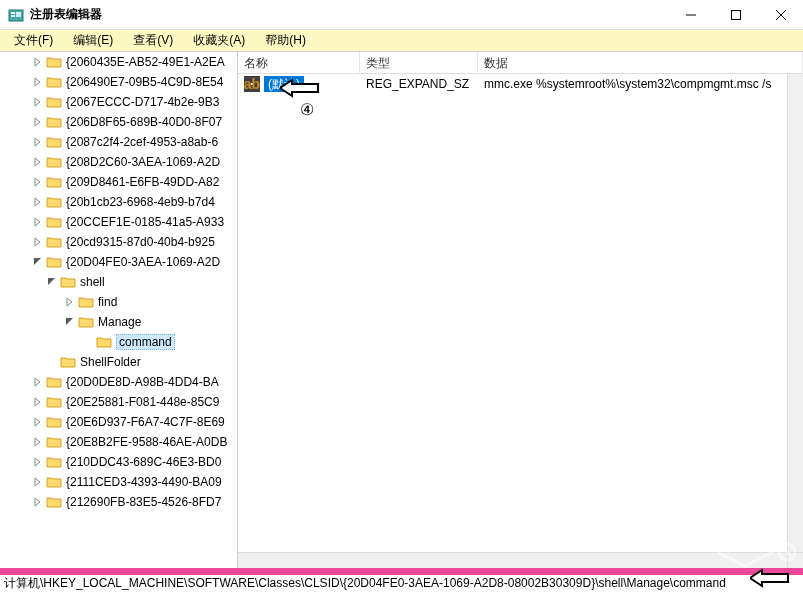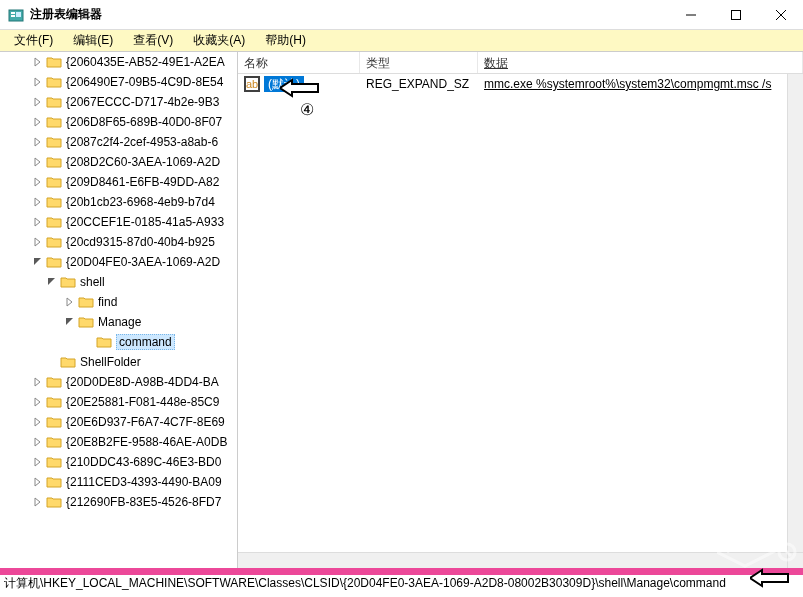--- a/index.html
+++ b/index.html
@@ -23,24 +23,24 @@
     .node-label { }
     .indent-1 { padding-left: 4px; }
     .indent-2 { padding-left: 18px; }
     .indent-3 { padding-left: 36px; }
     .indent-4 { padding-left: 54px; }
     .list-pane { flex: 1; background: #fff; position: relative; }
     .list-header { display: flex; height: 22px; border-bottom: 1px solid #ddd; background: #fff; }
     .list-header .col { padding: 3px 6px; border-right: 1px solid #e8e8e8; color: #333; }
     .col-name { width: 122px; }
     .col-type { width: 118px; }
-    .col-data { flex: 1; text-decoration: underline; }
+    .col-data { flex: 1; }
     .list-row { display: flex; height: 20px; align-items: center; }
     .list-row .cell { padding: 0 6px; white-space: nowrap; overflow: hidden; }
-    .value-icon { width: 16px; height: 16px; margin-right: 4px; display: inline-flex; align-items: center; justify-content: center; background: #fff; border: 2px solid #404040; font-size: 11px; color: #c82; font-weight: normal; vertical-align: middle; }
+    .value-icon { width: 16px; height: 16px; margin-right: 4px; display: inline-flex; align-items: center; justify-content: center; background: #fff; border: 7px solid #404040; font-size: 14px; color: #c82; font-weight: bold; vertical-align: middle; }
     .value-name { background: #0078d7; color: #fff; padding: 1px 4px; }
     .list-footer { position: absolute; bottom: 0; left: 0; right: 0; height: 16px; border-top: 1px solid #ddd; display: flex; }
     .list-footer .sb-h { flex: 1; background: #f0f0f0; }
     .list-footer .sb-corner { width: 16px; background: #f0f0f0; border-left: 1px solid #ddd; }
     .list-pane .sb-v { position: absolute; right: 0; top: 22px; bottom: 16px; width: 16px; background: #f0f0f0; border-left: 1px solid #ddd; }
     .statusbar { height: 24px; border-top: 7px solid #ec4899; display: flex; align-items: center; padding: 0 4px; font-size: 12px; background: #fff; white-space: nowrap; overflow: hidden; }
     .arrow-annot { position: absolute; pointer-events: none; }
     .arrow-annot.a1 { left: 280px; top: 78px; }
     .arrow-annot.a4 { left: 300px; top: 100px; font-size: 16px; font-family: serif; }
     .arrow-annot.a2 { left: 750px; top: 568px; }

